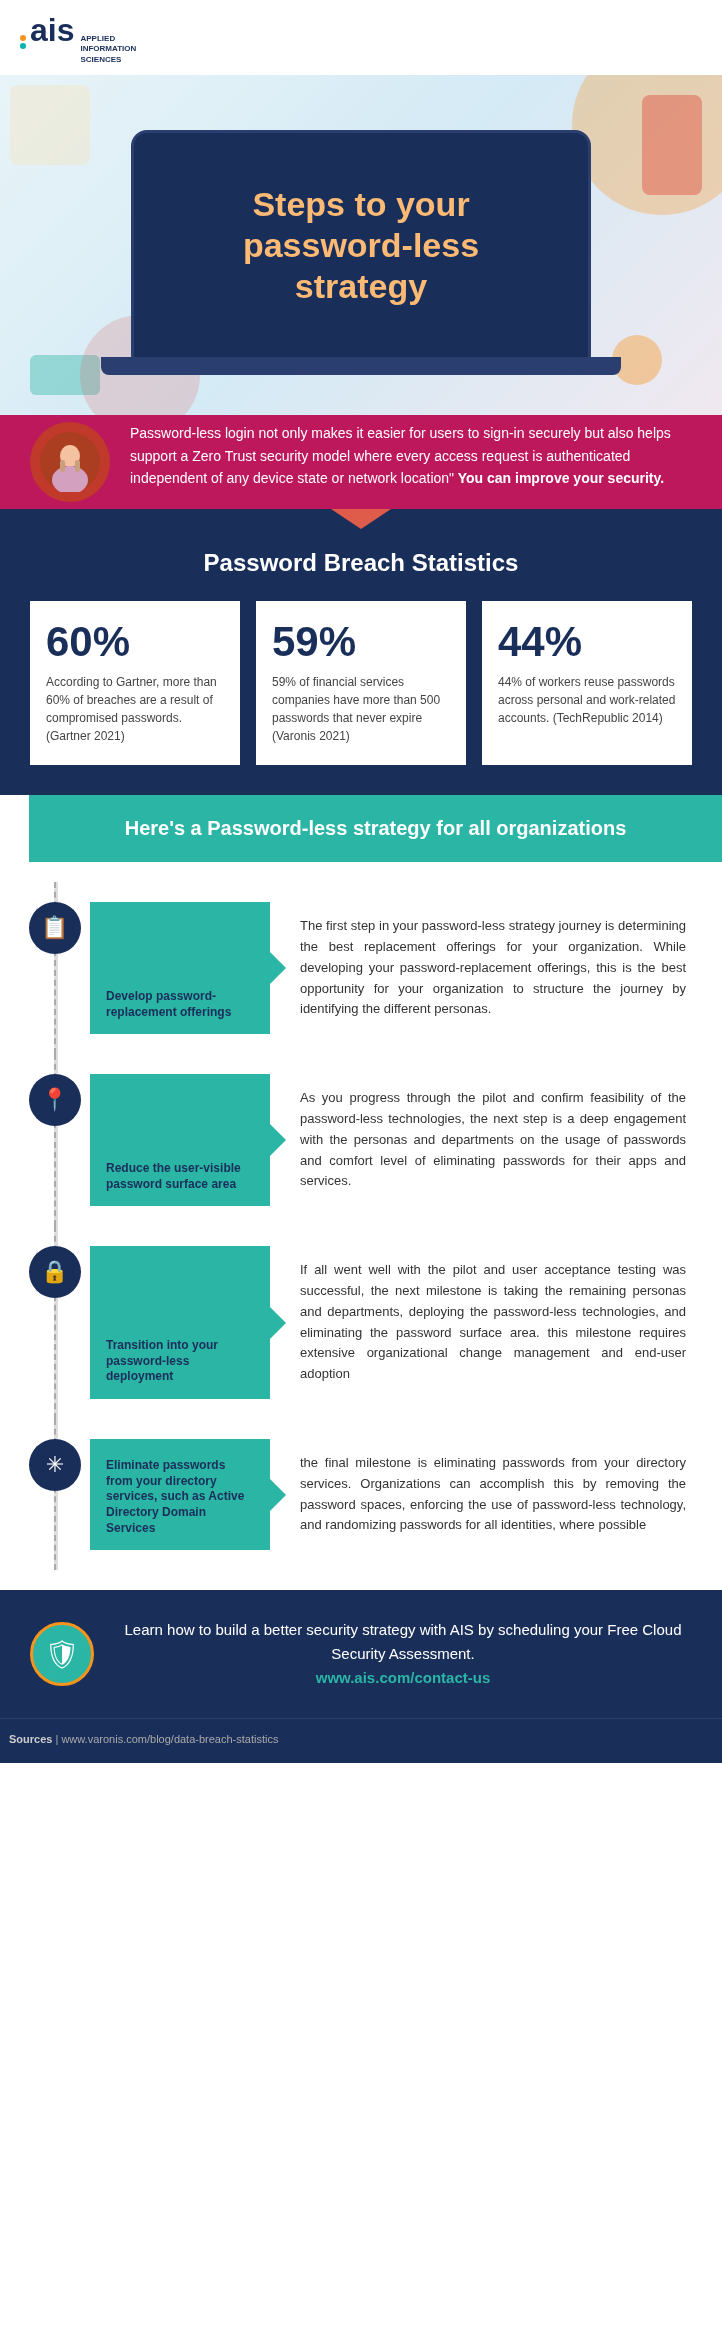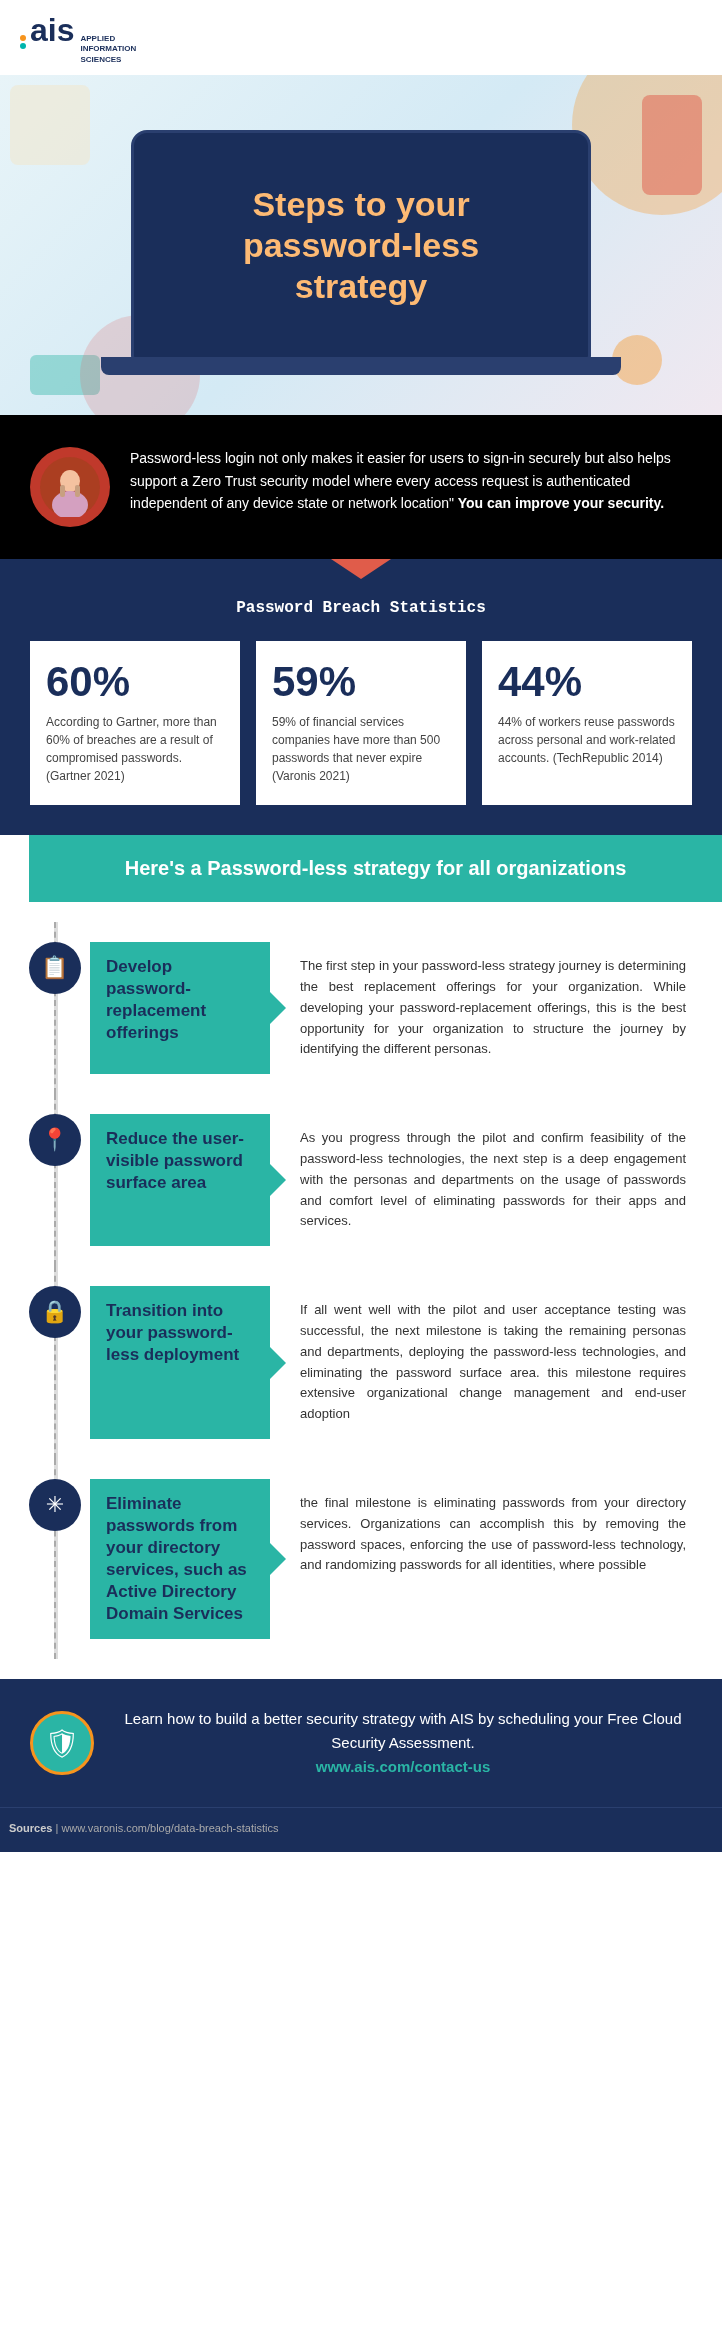--- a/index.html
+++ b/index.html
@@ -130,22 +130,22 @@
     .hero-title {
       color: #fdba74;
       font-size: 34px;
       font-weight: 900;
       text-align: center;
       line-height: 1.2;
     }
 
     
     .intro-section {
-      background: #000000;
-      padding: 32px 30px;
+      background: #be185d;
+      padding: 7px 30px;
       display: flex;
       align-items: flex-start;
       gap: 20px;
     }
     .intro-image {
       width: 80px;
       height: 80px;
       border-radius: 50%;
       background: #c0392b;
       flex-shrink: 0;
@@ -177,25 +177,24 @@
       border-top: 20px solid #e05c4a;
     }
 
     
     .stats-section {
       background: #1a2e5a;
       padding: 40px 30px 30px;
     }
     .stats-title {
       color: #fff;
-      font-size: 16px;
+      font-size: 24px;
       font-weight: 700;
       text-align: center;
       margin-bottom: 24px;
-      font-family: Liberation Mono, monospace;
     }
     .stats-grid {
       display: grid;
       grid-template-columns: 1fr 1fr 1fr;
       gap: 16px;
     }
     .stat-card {
       background: #fff;
       padding: 20px 16px;
       border-radius: 0;
@@ -272,24 +271,24 @@
       font-size: 22px;
       color: #fff;
     }
     .step-middle {
       background: #2ab5a5;
       color: #1a2e5a;
       padding: 14px 16px;
       width: 180px;
       flex-shrink: 0;
       display: flex;
-      align-items: flex-start;
+      align-items: flex-end;
       position: relative;
       font-weight: 700;
-      font-size: 17px;
+      font-size: 12px;
       line-height: 1.3;
     }
     .step-middle::after {
       content: '';
       position: absolute;
       right: -16px;
       top: 50%;
       transform: translateY(-50%);
       border-top: 16px solid transparent;
       border-bottom: 16px solid transparent;

